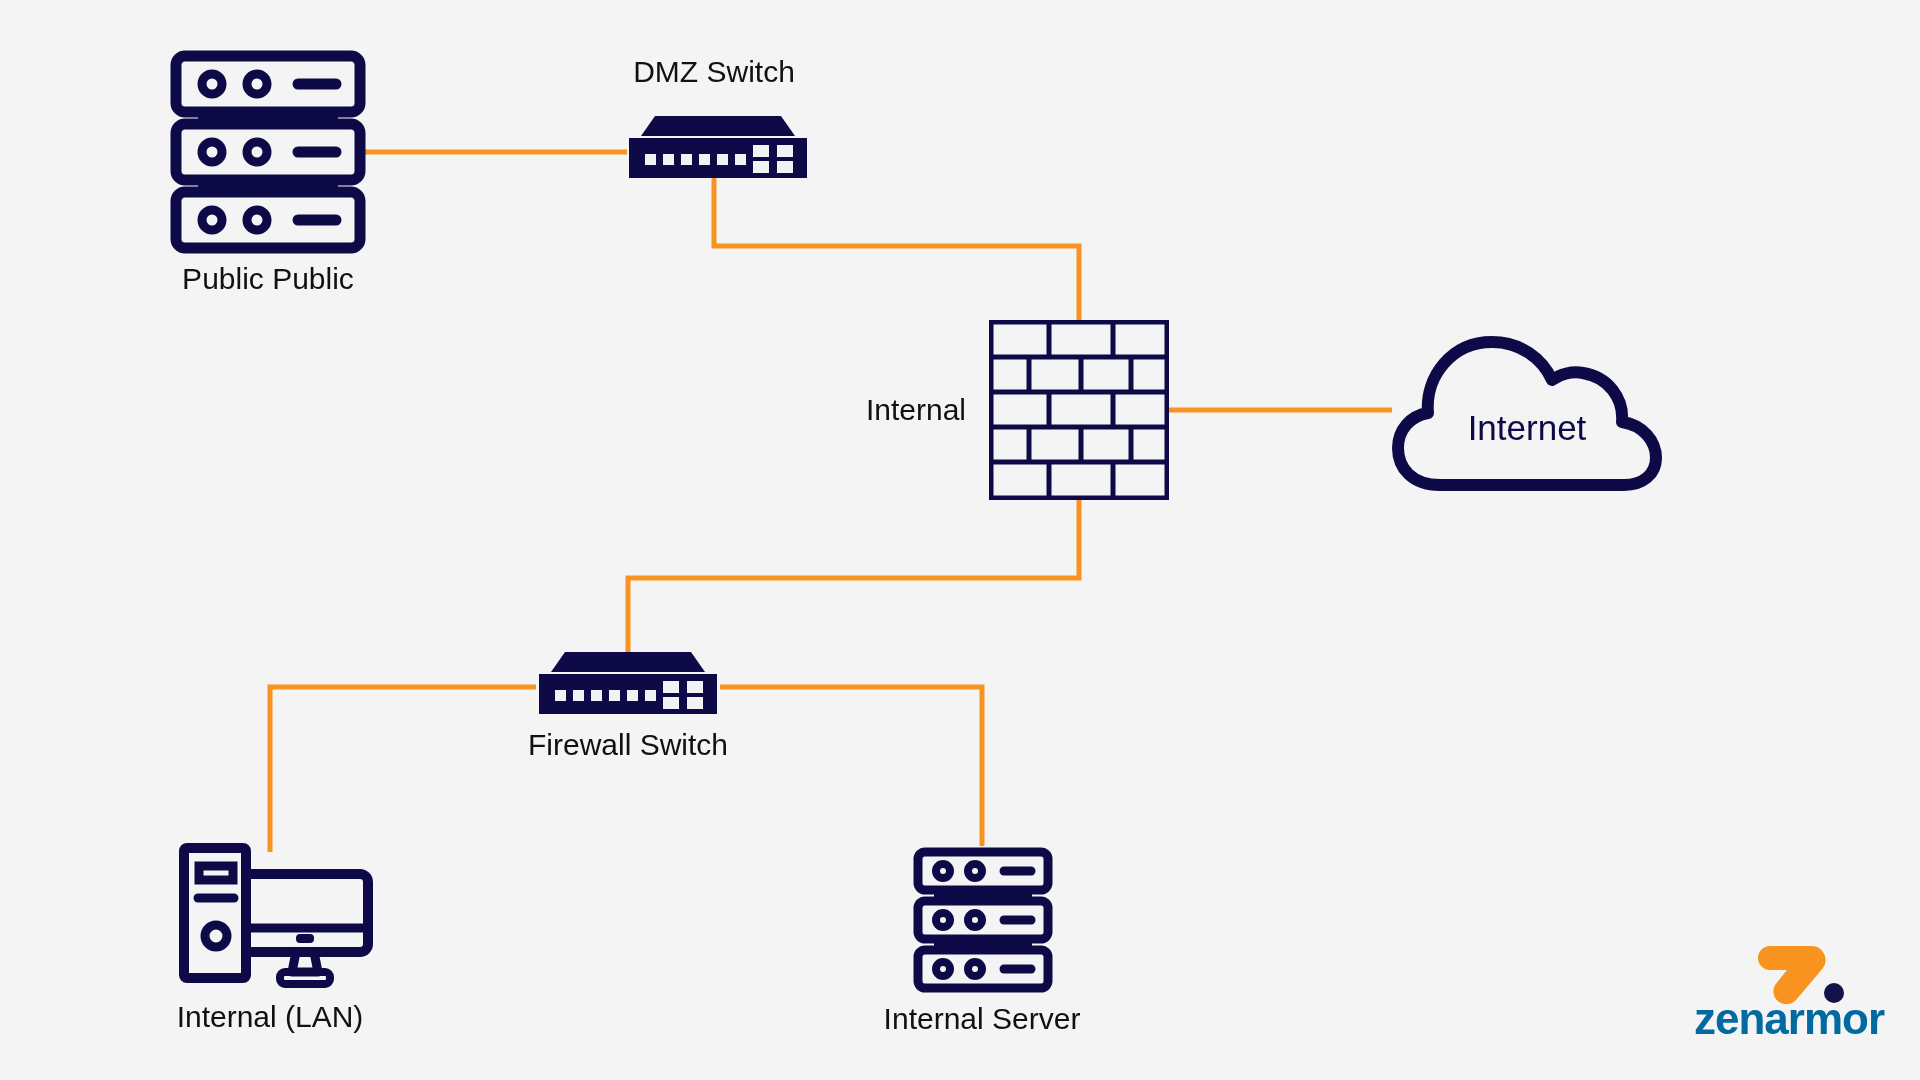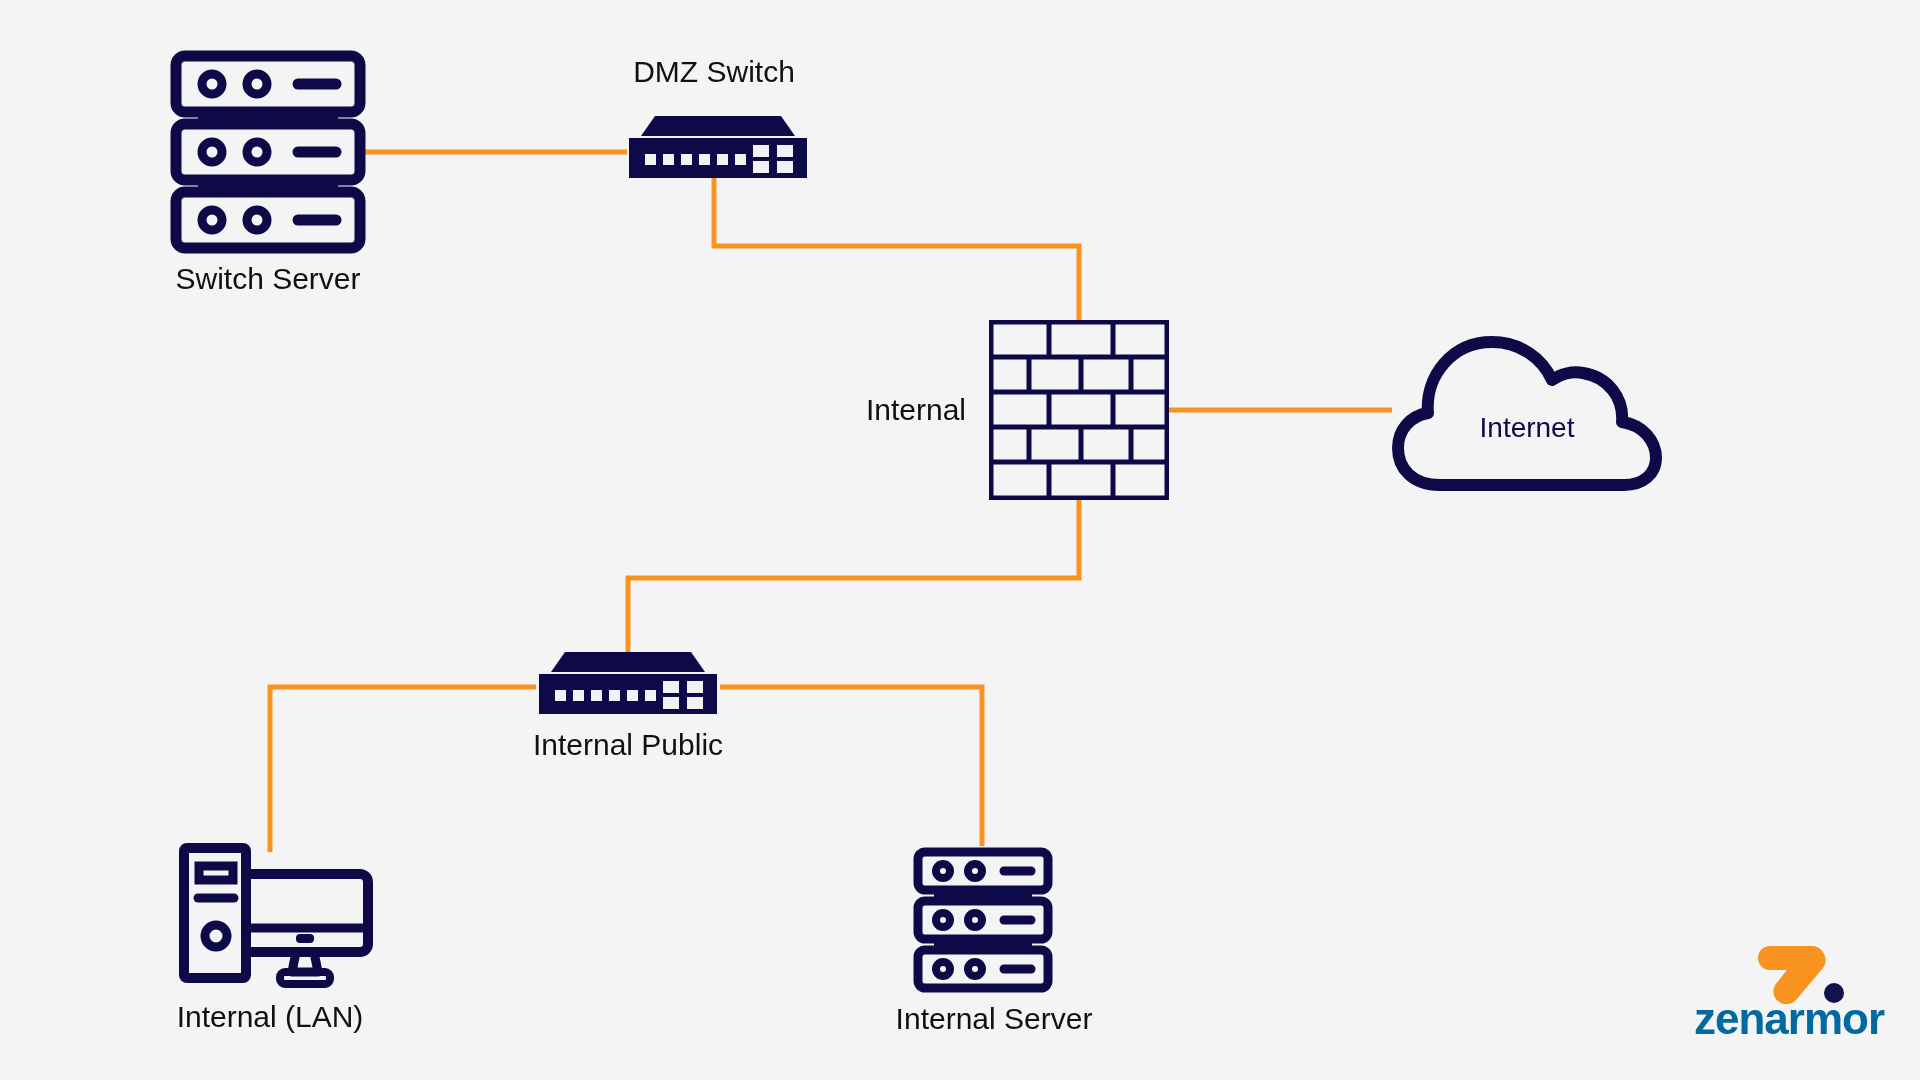--- a/index.html
+++ b/index.html
@@ -22,21 +22,21 @@
     color:#111111;
     font-size:30px;
     white-space:nowrap;
     font-family:"Liberation Sans", sans-serif;
   }
   .label-center { transform:translateX(-50%); text-align:left; }
   .label-right  { transform:translate(-100%,-50%); text-align:right; }
   .cloud-text {
     position:absolute;
     color:#0d0a47;
-    font-size:28px;
+    font-size:35px;
     white-space:nowrap;
     transform:translate(-50%,-50%);
     font-family:"Liberation Sans", sans-serif;
   }
   .logo { position:absolute; }
   .logo-word {
     position:absolute;
     left:50%; transform:translateX(-50%);
     color:#0369a1;
     font-size:44px;
@@ -78,21 +78,21 @@
         <line x1="130" y1="36" x2="168" y2="36"></line>
         <line x1="130" y1="104" x2="168" y2="104"></line>
         <line x1="130" y1="172" x2="168" y2="172"></line>
       </g>
       <g stroke="#0d0a47" stroke-width="9">
         <line x1="30" y1="70" x2="170" y2="70"></line>
         <line x1="30" y1="138" x2="170" y2="138"></line>
       </g>
     </svg>
   </div>
-  <div class="node-label label-center" style="left:268px; top:262px;">Switch Server</div>
+  <div class="node-label label-center" style="left:268px; top:262px;">Public Public</div>
 
   <div class="node" style="left:627px; top:112px; width:182px; height:66px;">
     <svg width="182" height="66" viewBox="0 0 182 66">
       <polygon points="14,24 28,4 154,4 168,24" fill="#0d0a47"></polygon>
       <rect x="2" y="26" width="178" height="40" fill="#0d0a47"></rect>
       <g fill="#f2f2f5">
         <rect x="18" y="42" width="11" height="11"></rect>
         <rect x="36" y="42" width="11" height="11"></rect>
         <rect x="54" y="42" width="11" height="11"></rect>
         <rect x="72" y="42" width="11" height="11"></rect>
@@ -159,21 +159,21 @@
         <rect x="72" y="42" width="11" height="11"></rect>
         <rect x="90" y="42" width="11" height="11"></rect>
         <rect x="108" y="42" width="11" height="11"></rect>
         <rect x="126" y="33" width="16" height="12"></rect>
         <rect x="126" y="49" width="16" height="12"></rect>
         <rect x="150" y="33" width="16" height="12"></rect>
         <rect x="150" y="49" width="16" height="12"></rect>
       </g>
     </svg>
   </div>
-  <div class="node-label label-center" style="left:628px; top:728px;">Internal Public</div>
+  <div class="node-label label-center" style="left:628px; top:728px;">Firewall Switch</div>
 
   <div class="node" style="left:178px; top:840px; width:200px; height:150px;">
     <svg width="200" height="150" viewBox="0 0 200 150">
       <rect x="6" y="8" width="62" height="130" rx="3" fill="none" stroke="#0d0a47" stroke-width="10"></rect>
       <rect x="21" y="26" width="34" height="14" fill="none" stroke="#0d0a47" stroke-width="9"></rect>
       <line x1="20" y1="58" x2="56" y2="58" stroke="#0d0a47" stroke-width="9" stroke-linecap="round"></line>
       <circle cx="38" cy="96" r="11" fill="none" stroke="#0d0a47" stroke-width="9"></circle>
       <path d="M 68 34 L 182 34 a8 8 0 0 1 8 8 L 190 104 a8 8 0 0 1 -8 8 L 68 112" fill="none" stroke="#0d0a47" stroke-width="10" stroke-linejoin="round"></path>
       <line x1="68" y1="88" x2="190" y2="88" stroke="#0d0a47" stroke-width="9"></line>
       <rect x="118" y="94" width="18" height="9" rx="4" fill="#0d0a47"></rect>
@@ -202,21 +202,21 @@
         <line x1="92" y1="25" x2="119" y2="25"></line>
         <line x1="92" y1="74" x2="119" y2="74"></line>
         <line x1="92" y1="123" x2="119" y2="123"></line>
       </g>
       <g stroke="#0d0a47" stroke-width="7">
         <line x1="22" y1="50" x2="120" y2="50"></line>
         <line x1="22" y1="99" x2="120" y2="99"></line>
       </g>
     </svg>
   </div>
-  <div class="node-label label-center" style="left:982px; top:1002px;margin-left:12px;">Internal Server</div>
+  <div class="node-label label-center" style="left:982px; top:1002px;">Internal Server</div>
 
   <div class="logo" style="left:1686px; top:938px; width:206px; height:110px;">
     <svg width="206" height="66" viewBox="0 0 206 66" style="position:absolute; left:0; top:0;">
       <path d="M 84 8 L 126 8 a14 14 0 0 1 11 22 L 110 62 a13 13 0 0 1 -21 -15 L 101 32 L 84 32 a12 12 0 0 1 0 -24 Z" fill="#f7931e"></path>
       <circle cx="148" cy="55" r="10" fill="#13124a"></circle>
     </svg>
     <div class="logo-word" style="top:56px;">zenarmor</div>
   </div>
 
 </div>

